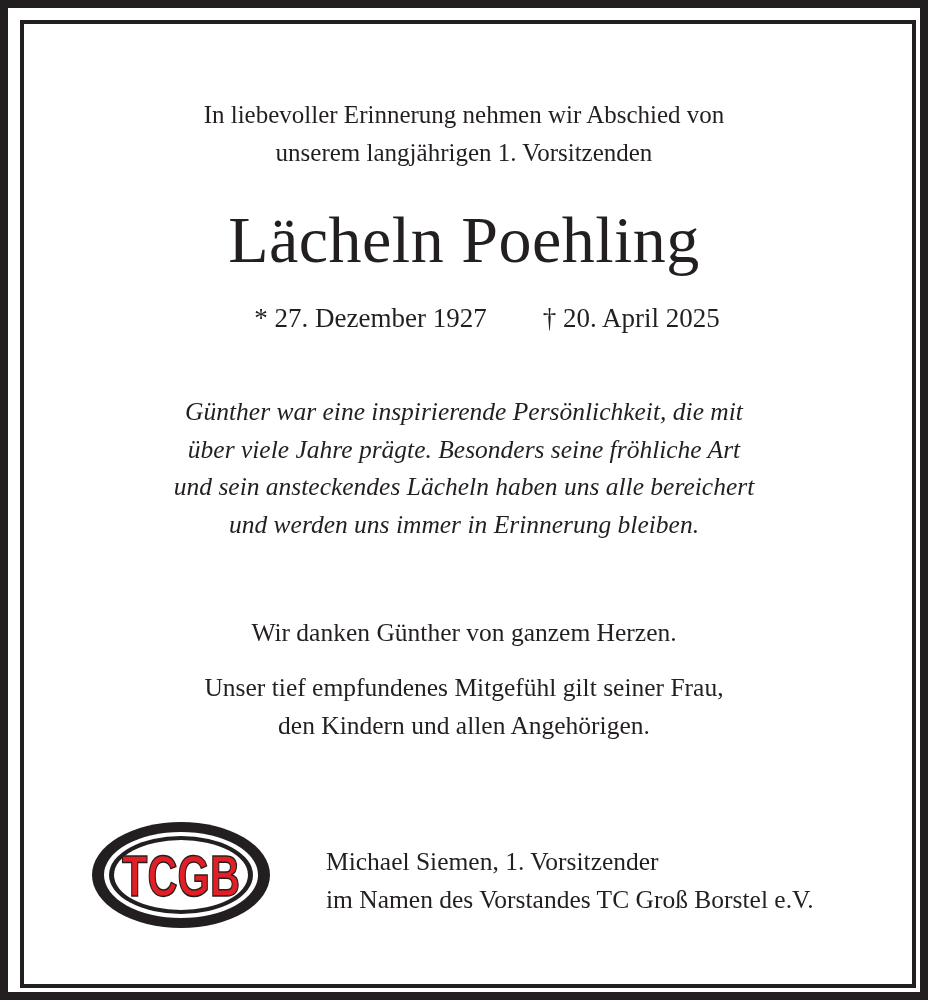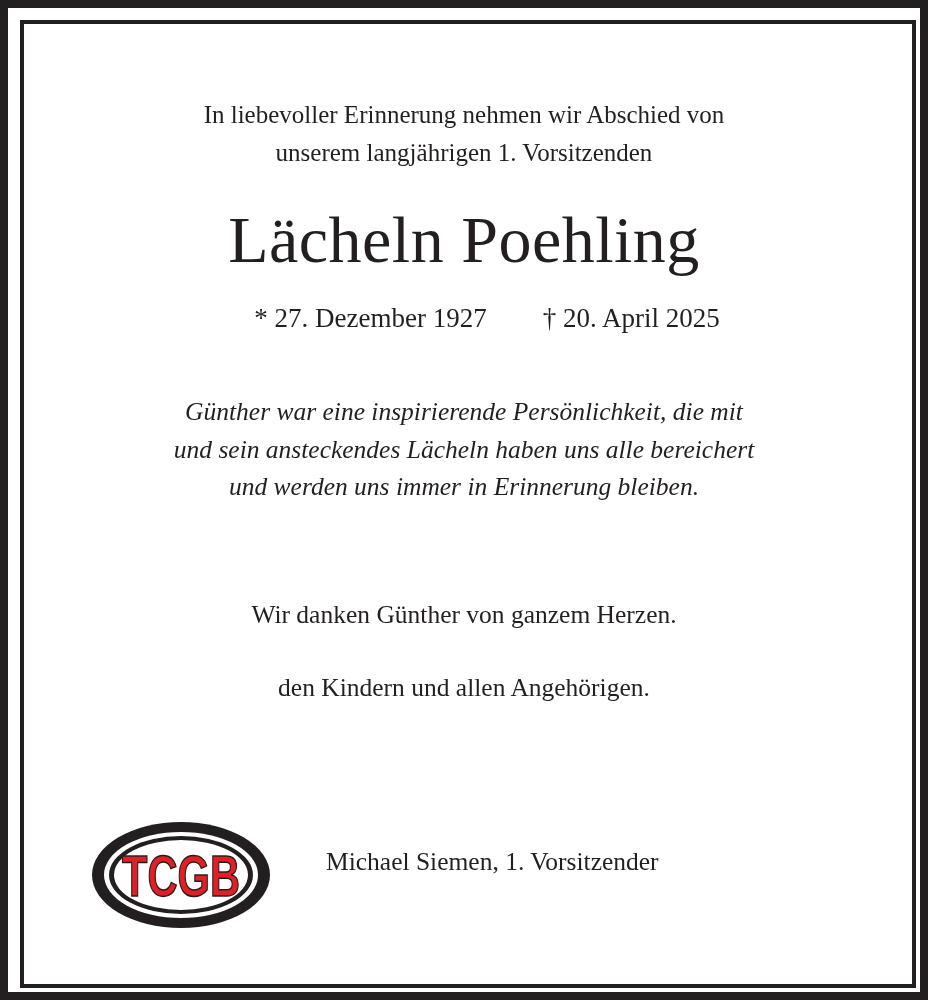--- a/index.html
+++ b/index.html
@@ -7,21 +7,21 @@
          font-family:"Liberation Serif", "DejaVu Serif", serif; color:#231f20; }
   .sheet { position:absolute; left:8px; top:8px; width:912px; height:984px; background:#fff; }
   .inner-frame { position:absolute; left:12px; top:12px; width:896px; height:968px;
                  box-sizing:border-box; border:4px solid #231f20; background:#fff; }
   .center { position:absolute; left:0; width:100%; text-align:center; }
   .intro { top:96px; font-size:25px; line-height:38px; }
   .name { top:200px; font-size:66px; line-height:80px; letter-spacing:0.5px; }
   .dates { top:298px; font-size:27px; line-height:40px;margin-left:23px; }
   .dates .gap { display:inline-block; width:56px; }
   .para1 { top:393px; font-size:25.5px; line-height:37.6px;font-style:italic; }
-  .para2 { top:596px; font-size:25.5px; line-height:38px; }
+  .para2 { top:614px; font-size:25.5px; line-height:38px; }
   .para3 { top:669px; font-size:25.5px; line-height:38px; }
   .logo { position:absolute; left:88px; top:818px; width:186px; height:114px; }
   .signature { position:absolute; left:326px; top:843px; font-size:25.5px; line-height:38px; }
 </style>
 </head>
 <body>
 
 <div class="sheet">
   <div class="inner-frame"></div>
 </div>
@@ -32,33 +32,36 @@
 </div>
 
 <div class="center name">Lächeln Poehling</div>
 
 <div class="center dates">
   <span>* 27. Dezember 1927</span><span class="gap"></span><span>† 20. April 2025</span>
 </div>
 
 <div class="center para1">
   <div>Günther war eine inspirierende Persönlichkeit, die mit</div>
+  <div>über viele Jahre prägte. Besonders seine fröhliche Art</div>
   <div>und sein ansteckendes Lächeln haben uns alle bereichert</div>
   <div>und werden uns immer in Erinnerung bleiben.</div>
 </div>
 
 <div class="center para2">Wir danken Günther von ganzem Herzen.</div>
 
 <div class="center para3">
+  <div>Unser tief empfundenes Mitgefühl gilt seiner Frau,</div>
   <div>den Kindern und allen Angehörigen.</div>
 </div>
 
 <svg class="logo" viewBox="0 0 186 114">
   <ellipse cx="93" cy="57" rx="89" ry="53" fill="#231f20"></ellipse>
   <ellipse cx="93" cy="57" rx="77" ry="43" fill="#fff"></ellipse>
   <ellipse cx="93" cy="57" rx="72" ry="39" fill="#231f20"></ellipse>
   <ellipse cx="93" cy="57" rx="67" ry="35" fill="#fff"></ellipse>
   <text x="93" y="78" text-anchor="middle" font-family="Liberation Sans, sans-serif" font-weight="bold" font-size="58" fill="#e31e24" stroke="#231f20" stroke-width="1.5" textLength="118" lengthAdjust="spacingAndGlyphs">TCGB</text>
 </svg>
 
 <div class="signature">
   <div>Michael Siemen, 1. Vorsitzender</div>
+  <div>im Namen des Vorstandes TC Groß Borstel e.V.</div>
 </div>
 
 </body></html>

